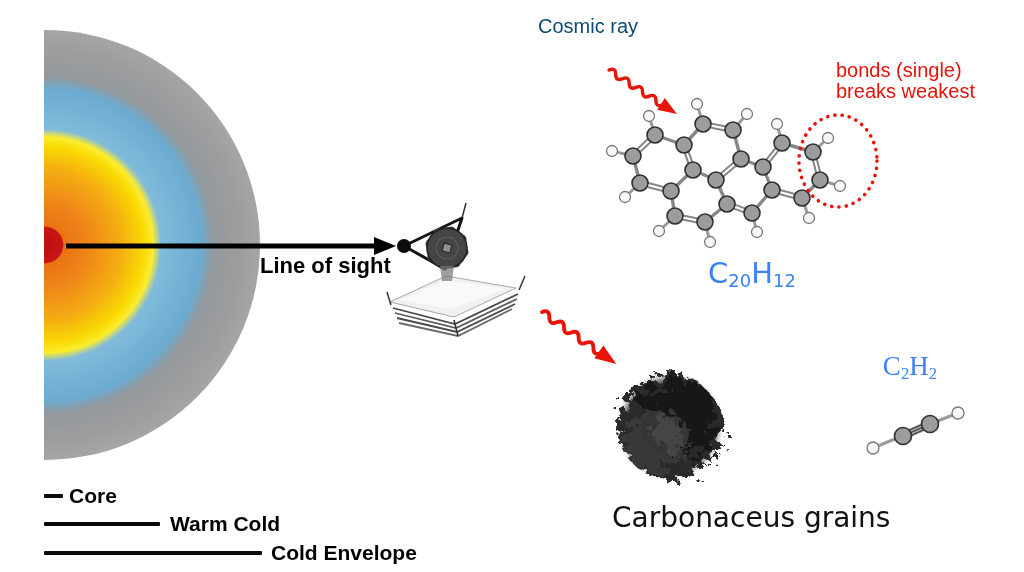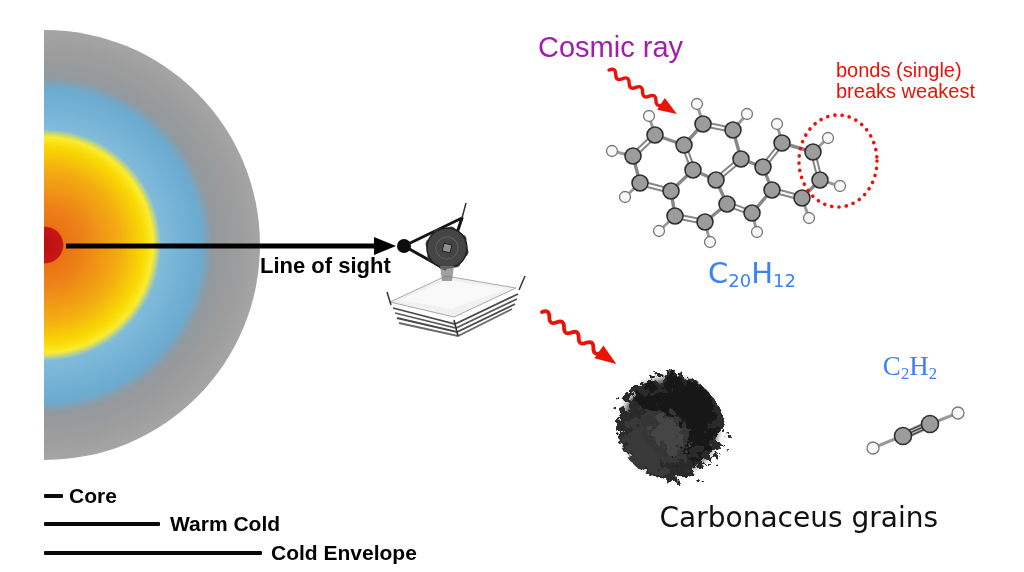--- a/index.html
+++ b/index.html
@@ -1,27 +1,27 @@
 <!DOCTYPE html>
 <html><head>
 <meta charset="utf-8">
 <style>
   html,body{margin:0;padding:0;background:#fff;}
   #stage{position:relative;width:1024px;height:572px;background:#ffffff;overflow:hidden;
          font-family:"Liberation Sans",sans-serif;}
   .abs{position:absolute;}
   #los-label{left:260px;top:253px;width:140px;font-size:22px;font-weight:bold;color:#000;}
-  #cosmic-ray-label{left:538px;top:31px;font-size:29px;color:#a21caf;}
+  #cosmic-ray-label{left:538px;top:15px;font-size:20px;color:#0c4a6e;}
   #breaks-label{left:836px;top:60px;width:170px;font-size:20px;line-height:21px;color:#e81309;}
   .formula{font-family:"DejaVu Sans",sans-serif;color:#3b82f6;text-align:center;}
   .formula sub{font-size:0.62em;vertical-align:-0.25em;}
   #pah-formula{left:700px;top:256px;width:104px;font-size:29px;}
   #acetylene-formula{left:862px;top:351px;width:96px;font-size:27px;font-family:Liberation Serif, serif;}
   #grains-label{left:612px;top:501px;width:326px;font-size:28px;
-                font-family:"DejaVu Sans",sans-serif;color:#111;text-align:right;}
+                font-family:"DejaVu Sans",sans-serif;color:#111;text-align:left;}
   .legend-line{position:absolute;height:4px;background:#0a0a0a;border-radius:1px;}
   .legend-label{position:absolute;font-size:21px;font-weight:bold;color:#000;}
   #core-line{left:44px;top:494px;}
   #core-label{left:69px;top:484px;}
   #warm-line{left:44px;top:522px;}
   #warm-label{left:170px;top:512px;}
   #cold-line{left:44px;top:551px;}
   #cold-label{left:271px;top:541px;}
   svg{position:absolute;left:0;top:0;}
   

